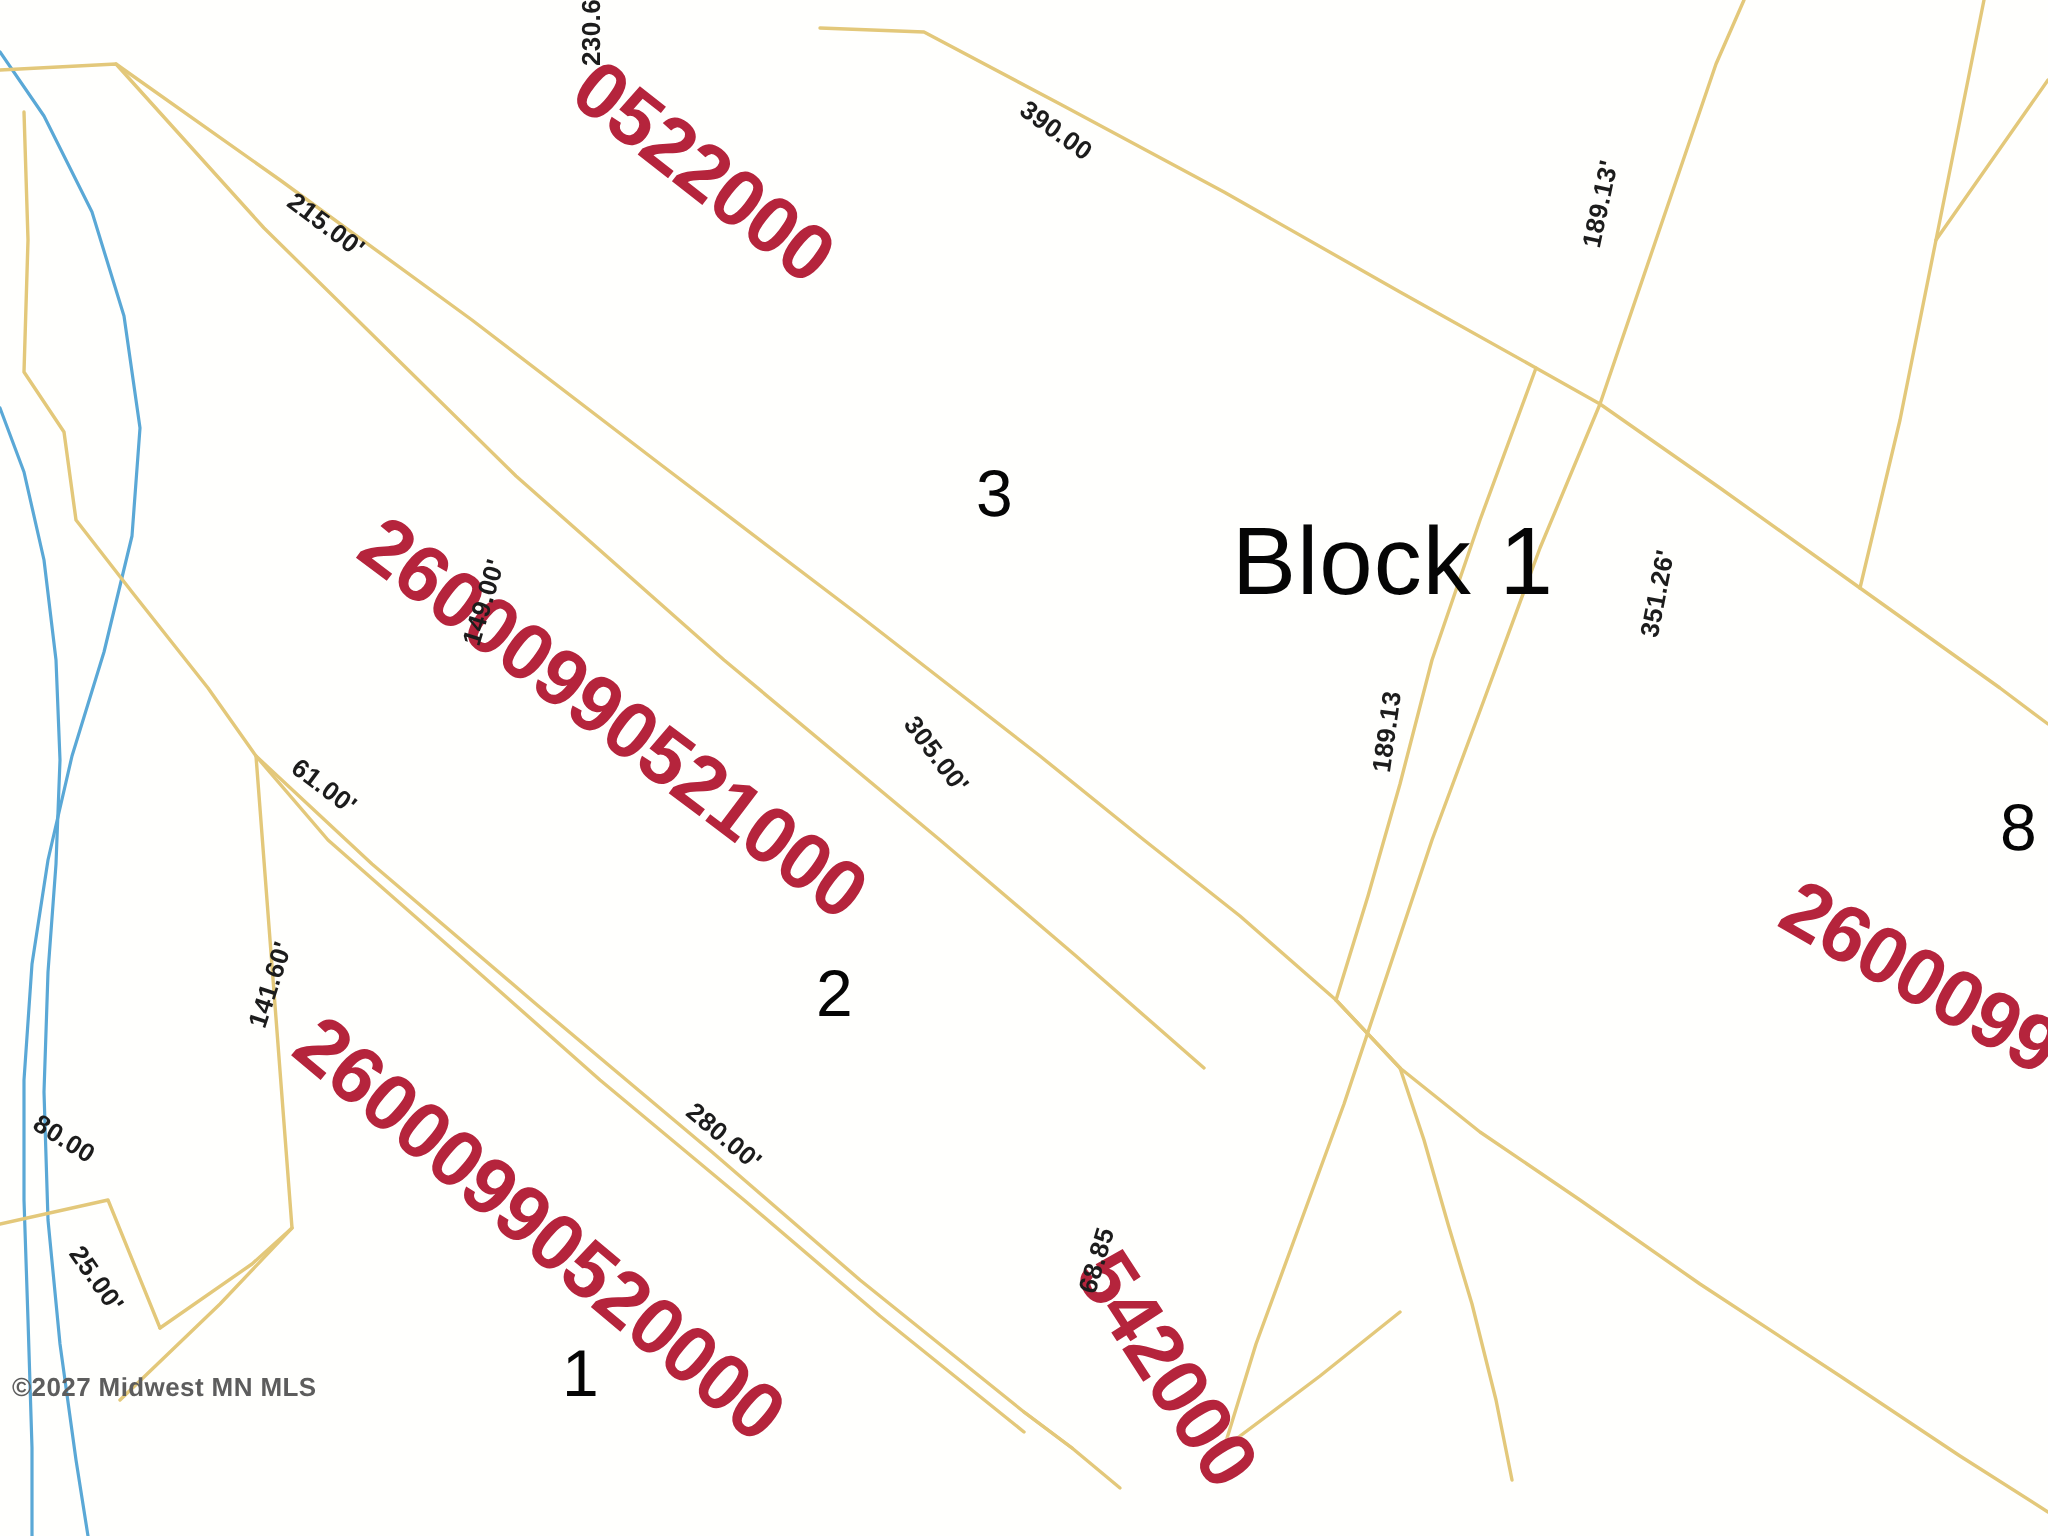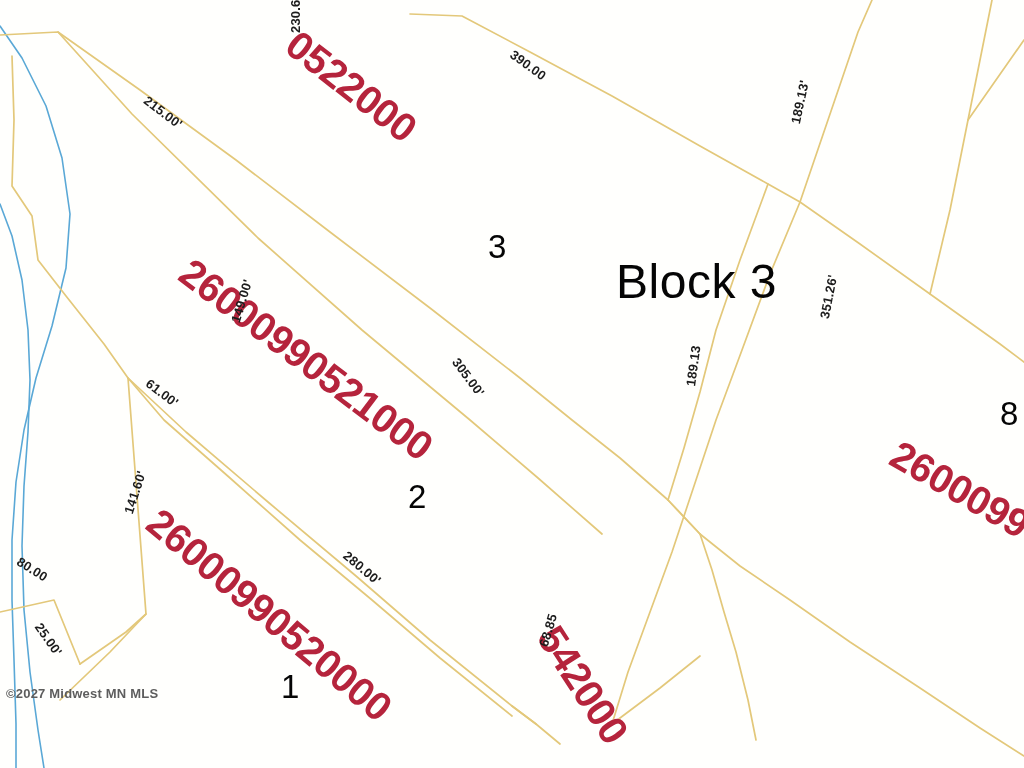--- a/index.html
+++ b/index.html
@@ -117,17 +117,17 @@
       <div class="lbl dim" style="left: 44px; top: 620px; transform: rotate(55deg);">25.00'</div>
       <div class="lbl dim" style="left: 536px; top: 644px; transform: rotate(-73deg);">68.85</div>
     </div>
   <div id="lot-number-layer">
       <div class="lbl lot-num" style="left: 488px; top: 228px;">3</div>
       <div class="lbl lot-num" style="left: 408px; top: 478px;">2</div>
       <div class="lbl lot-num" style="left: 281px; top: 668px;">1</div>
       <div class="lbl lot-num" style="left: 1000px; top: 395px;">8</div>
     </div>
 
-  <div class="lbl block-lbl" style="left:616px; top:254px;">Block 3</div>
+  <div class="lbl block-lbl" style="left:616px; top:254px;">Block 1</div>
 
   <div class="copyright">©2027 Midwest MN MLS</div>
 
 </div>
 
 </body></html>

